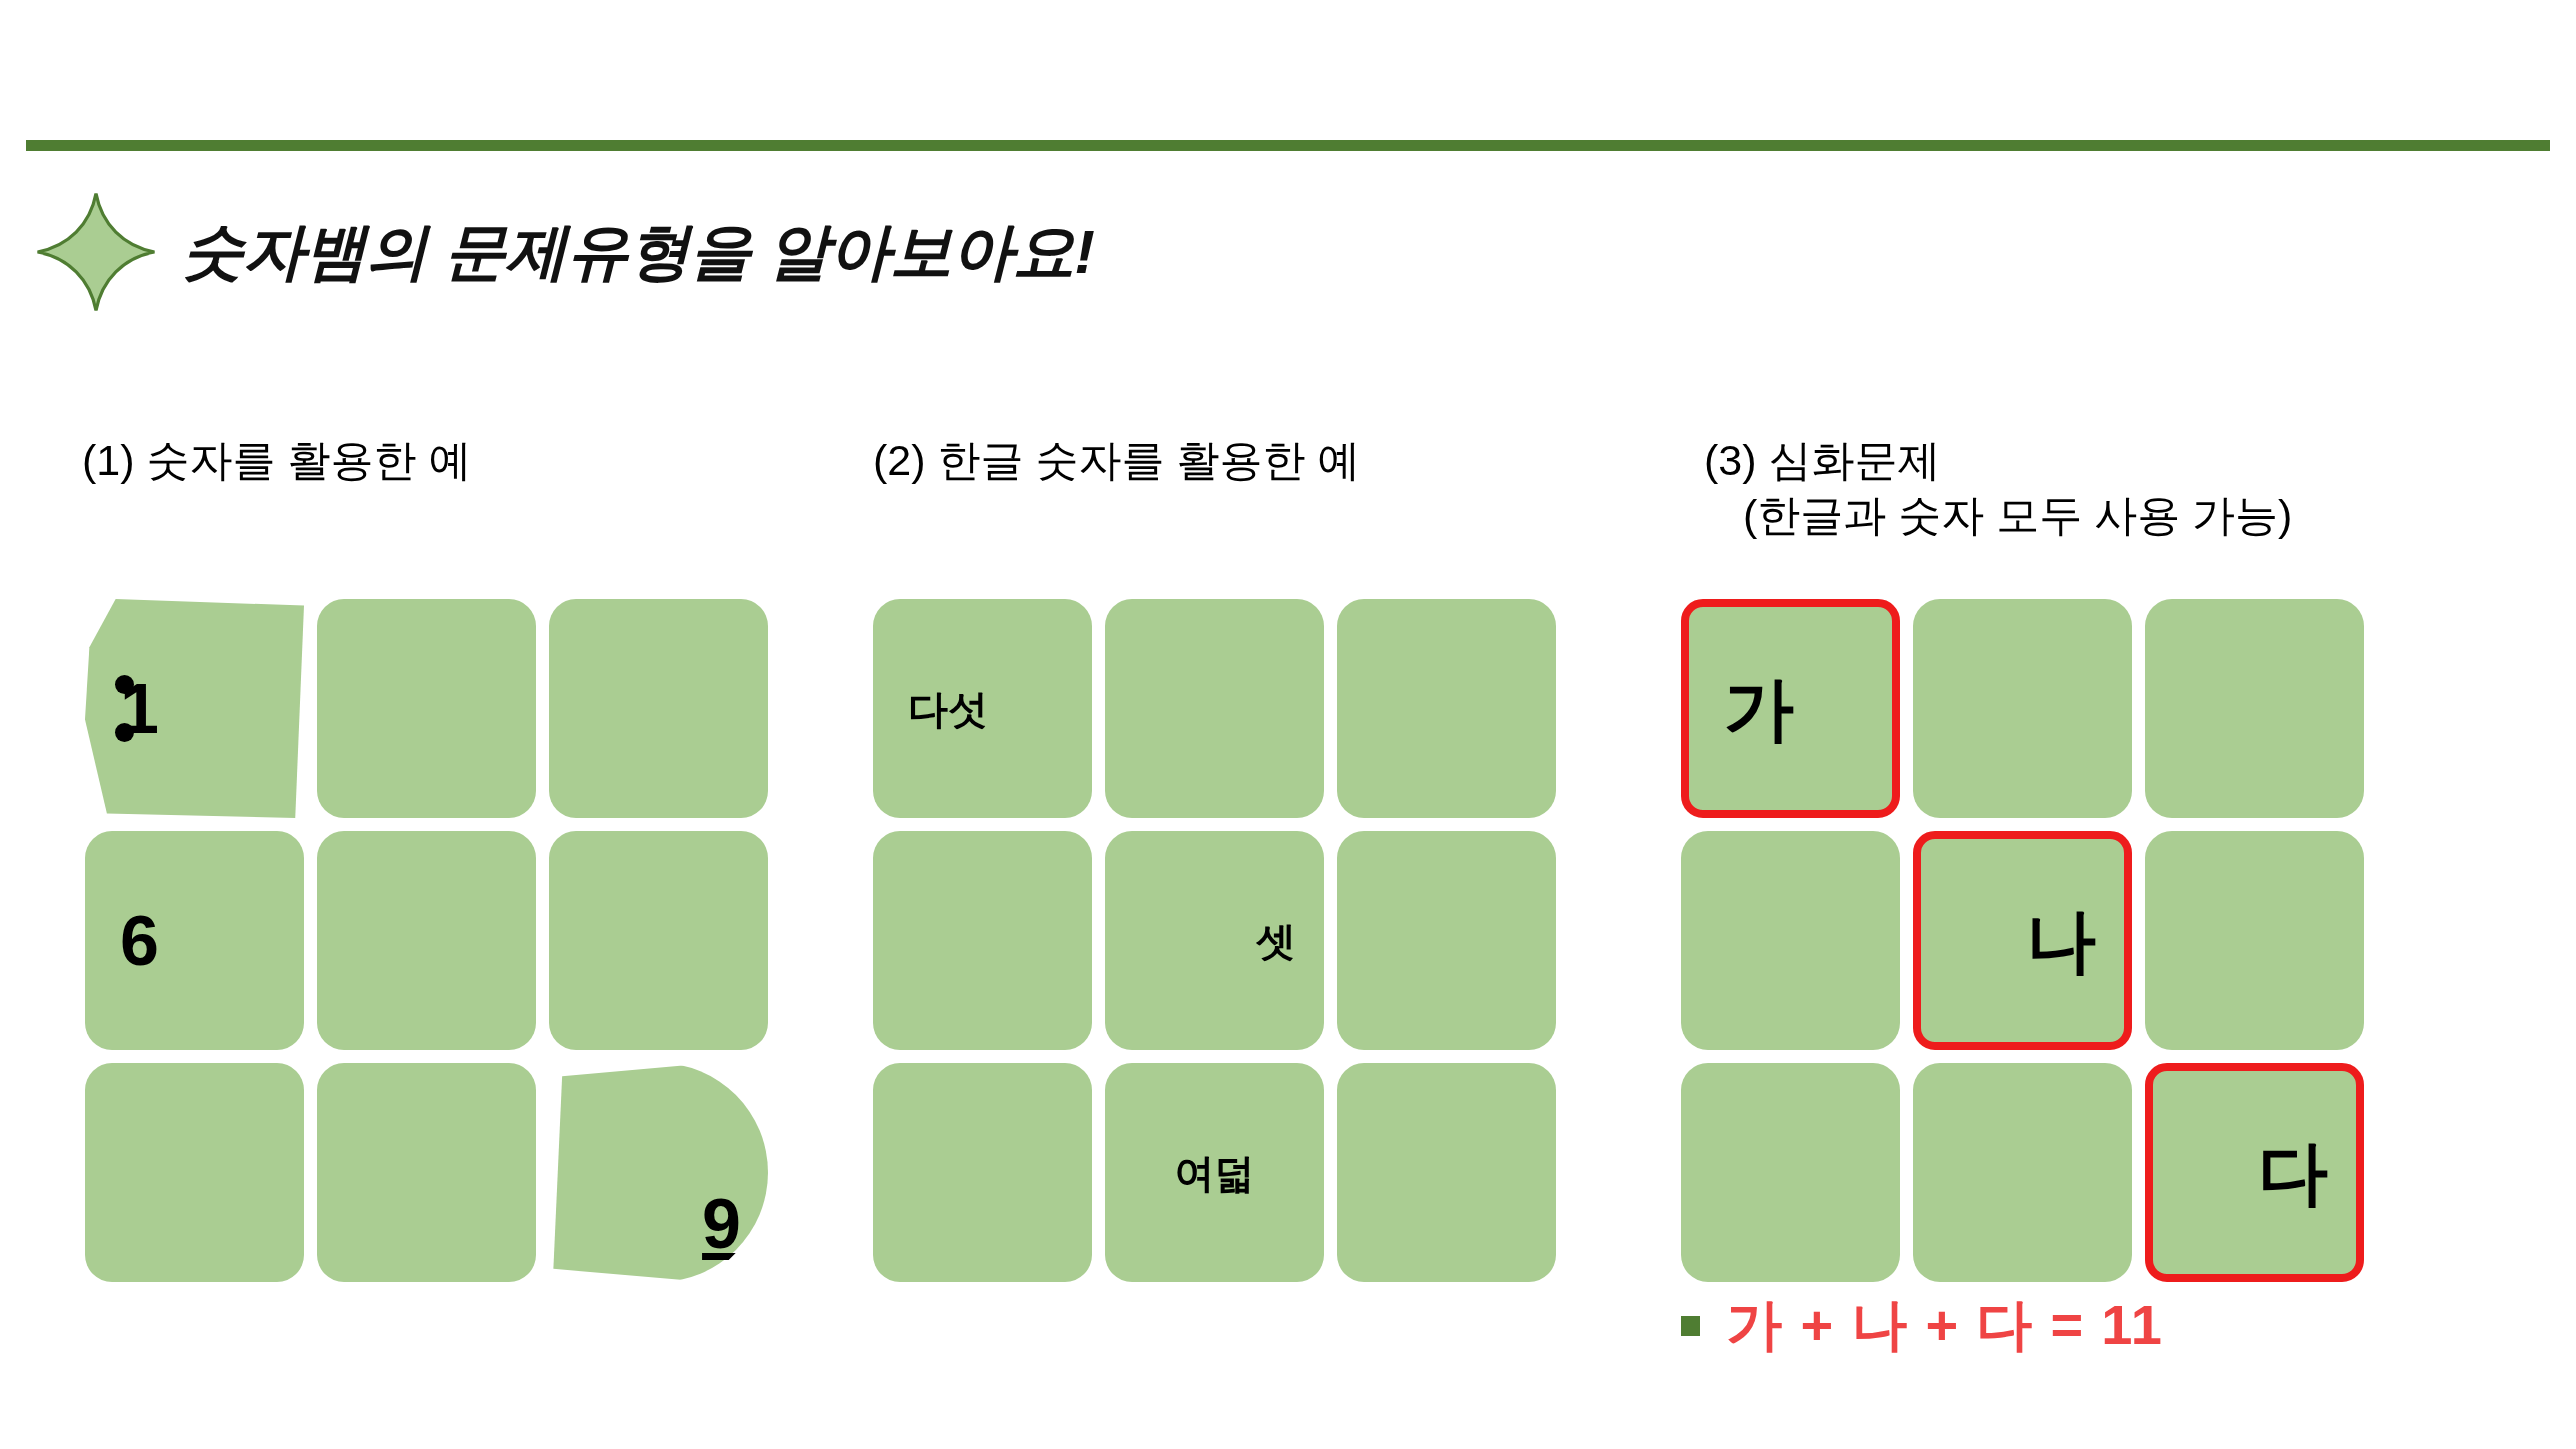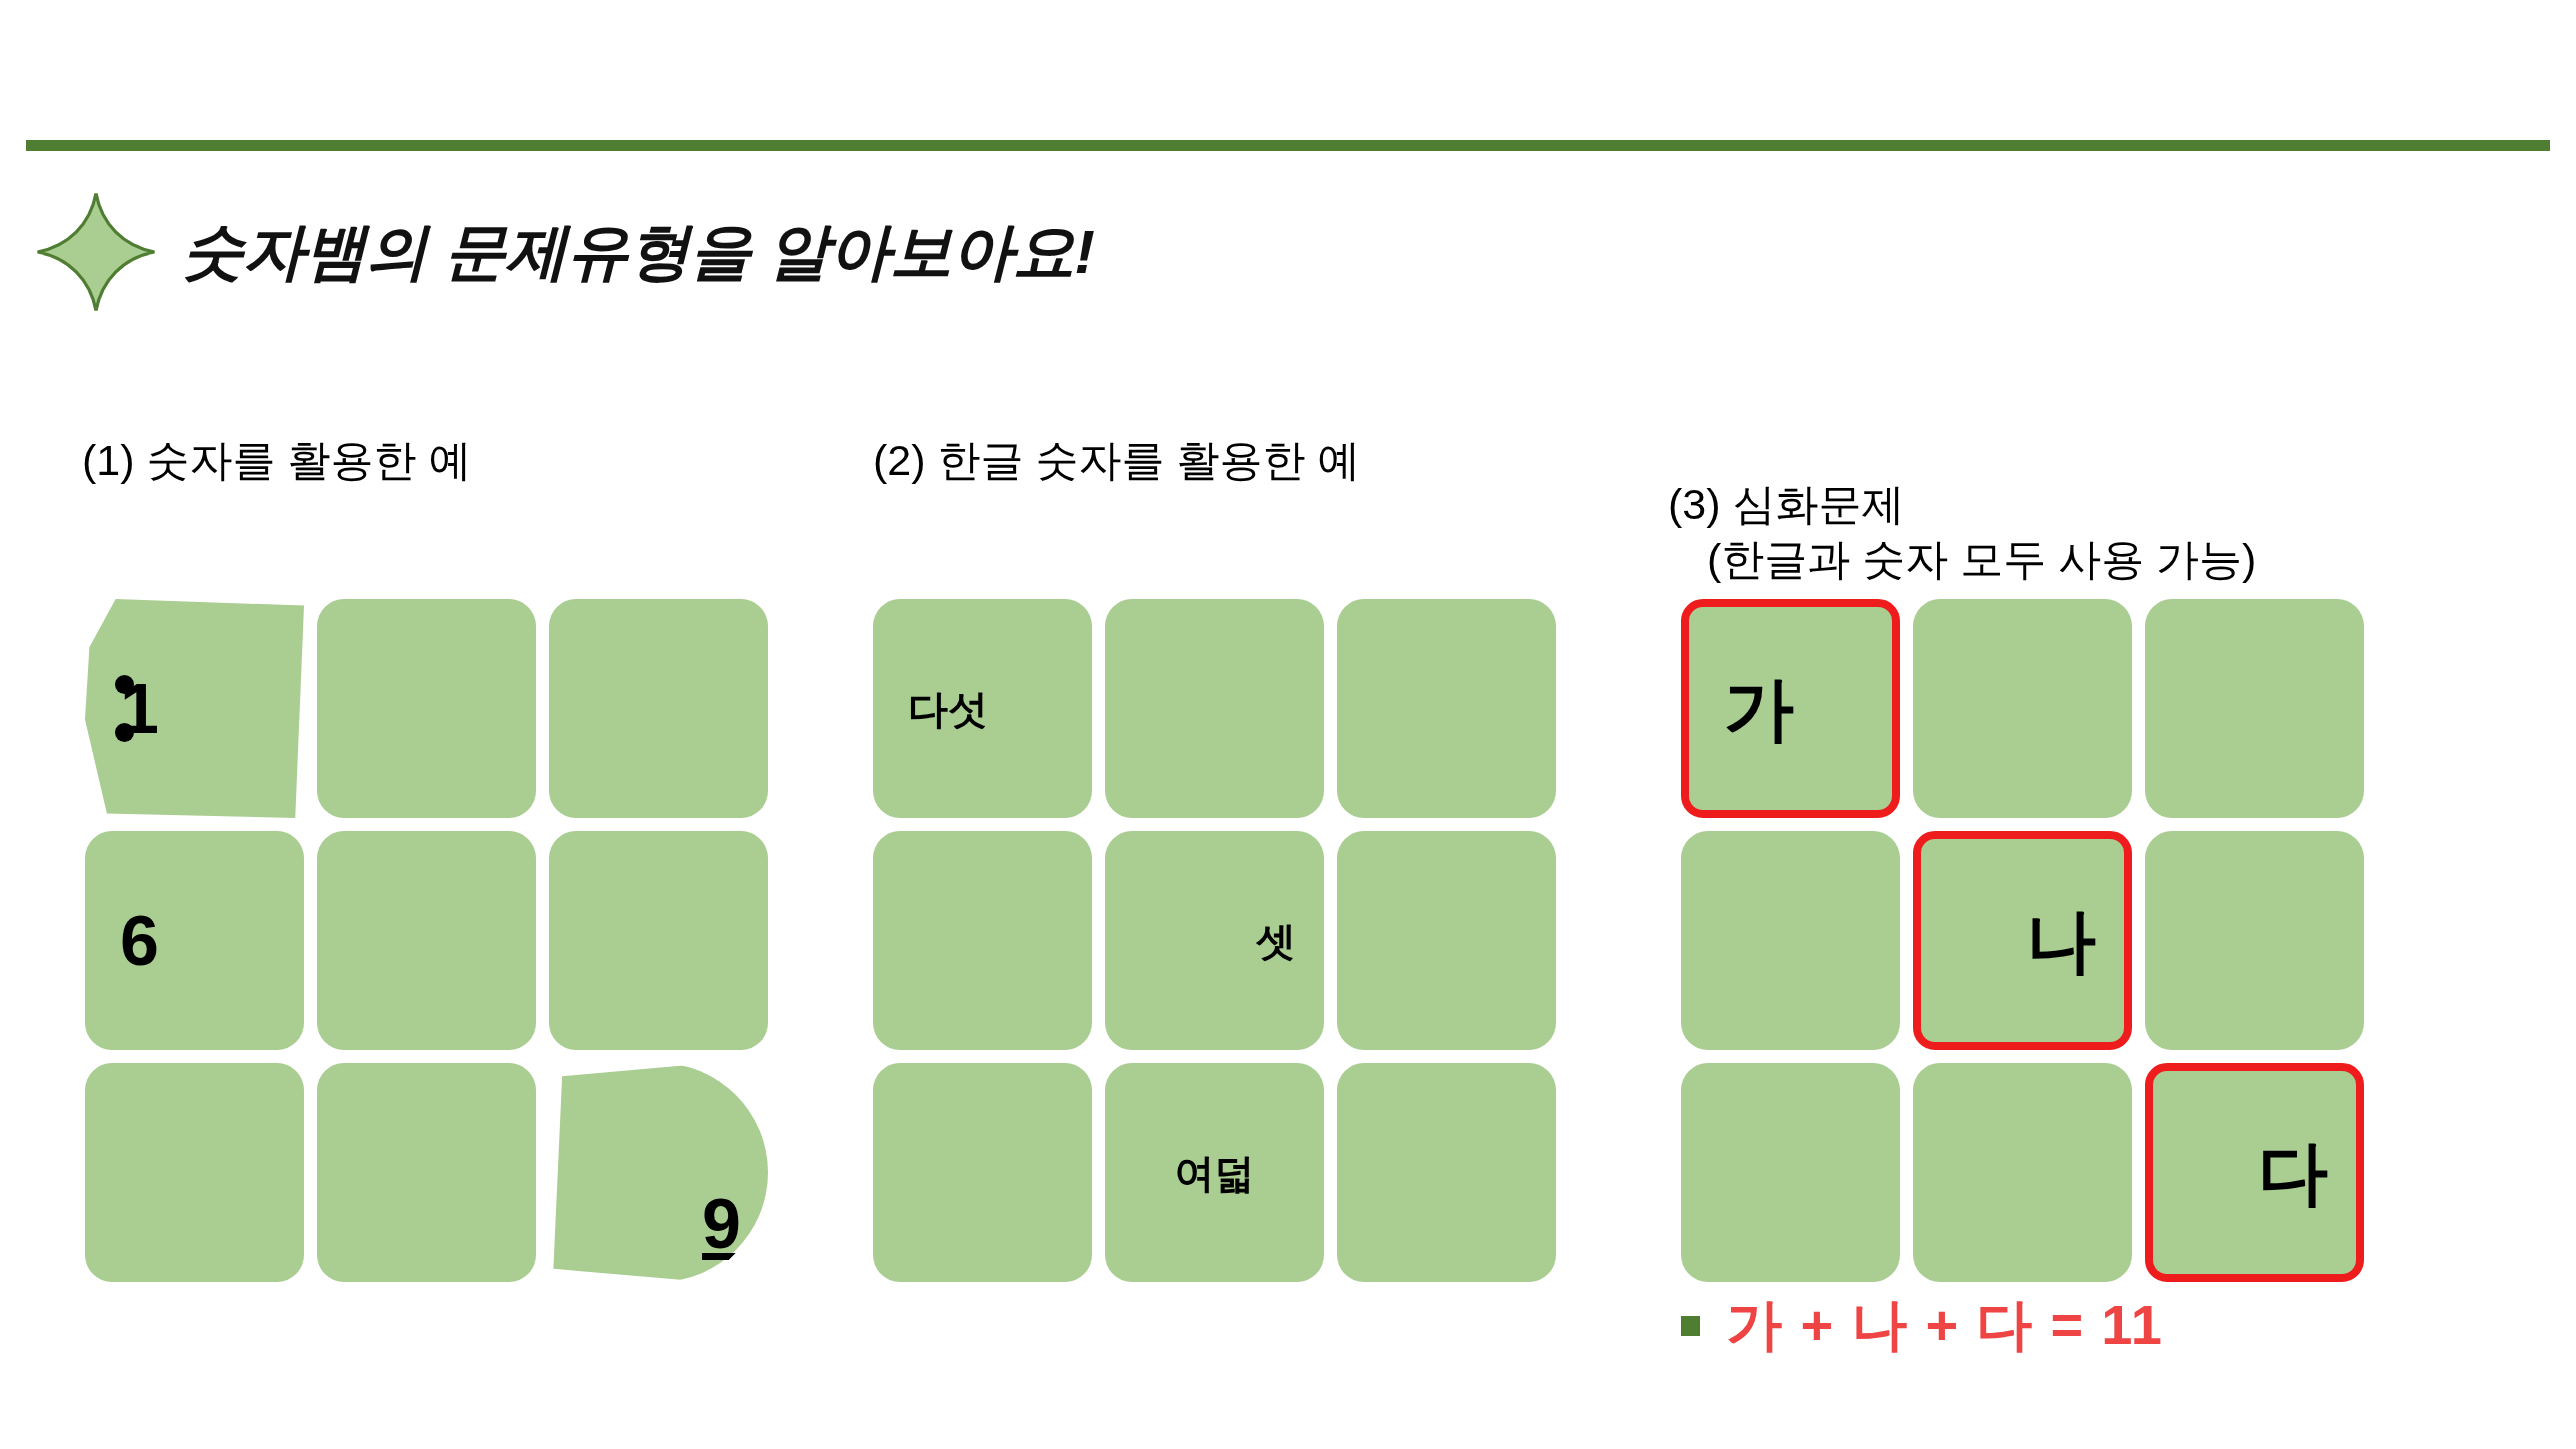--- a/index.html
+++ b/index.html
@@ -54,21 +54,21 @@
   
   .col-head {
     position: absolute;
     font-size: 43px;
     color: #000000;
     white-space: nowrap;
     line-height: 1.28;
   }
   .col-head.c1 { left: 82px; top: 433px; }
   .col-head.c2 { left: 873px; top: 433px; }
-  .col-head.c3 { left: 1668px; top: 433px; margin-top: 44px; }
+  .col-head.c3 { left: 1704px; top: 433px; }
   .col-head .sub { display: block; padding-left: 39px; }
 
   
   .grid {
     position: absolute;
     display: grid;
     grid-template-columns: repeat(3, 219px);
     grid-template-rows: repeat(3, 219px);
     gap: 13px;
   }

